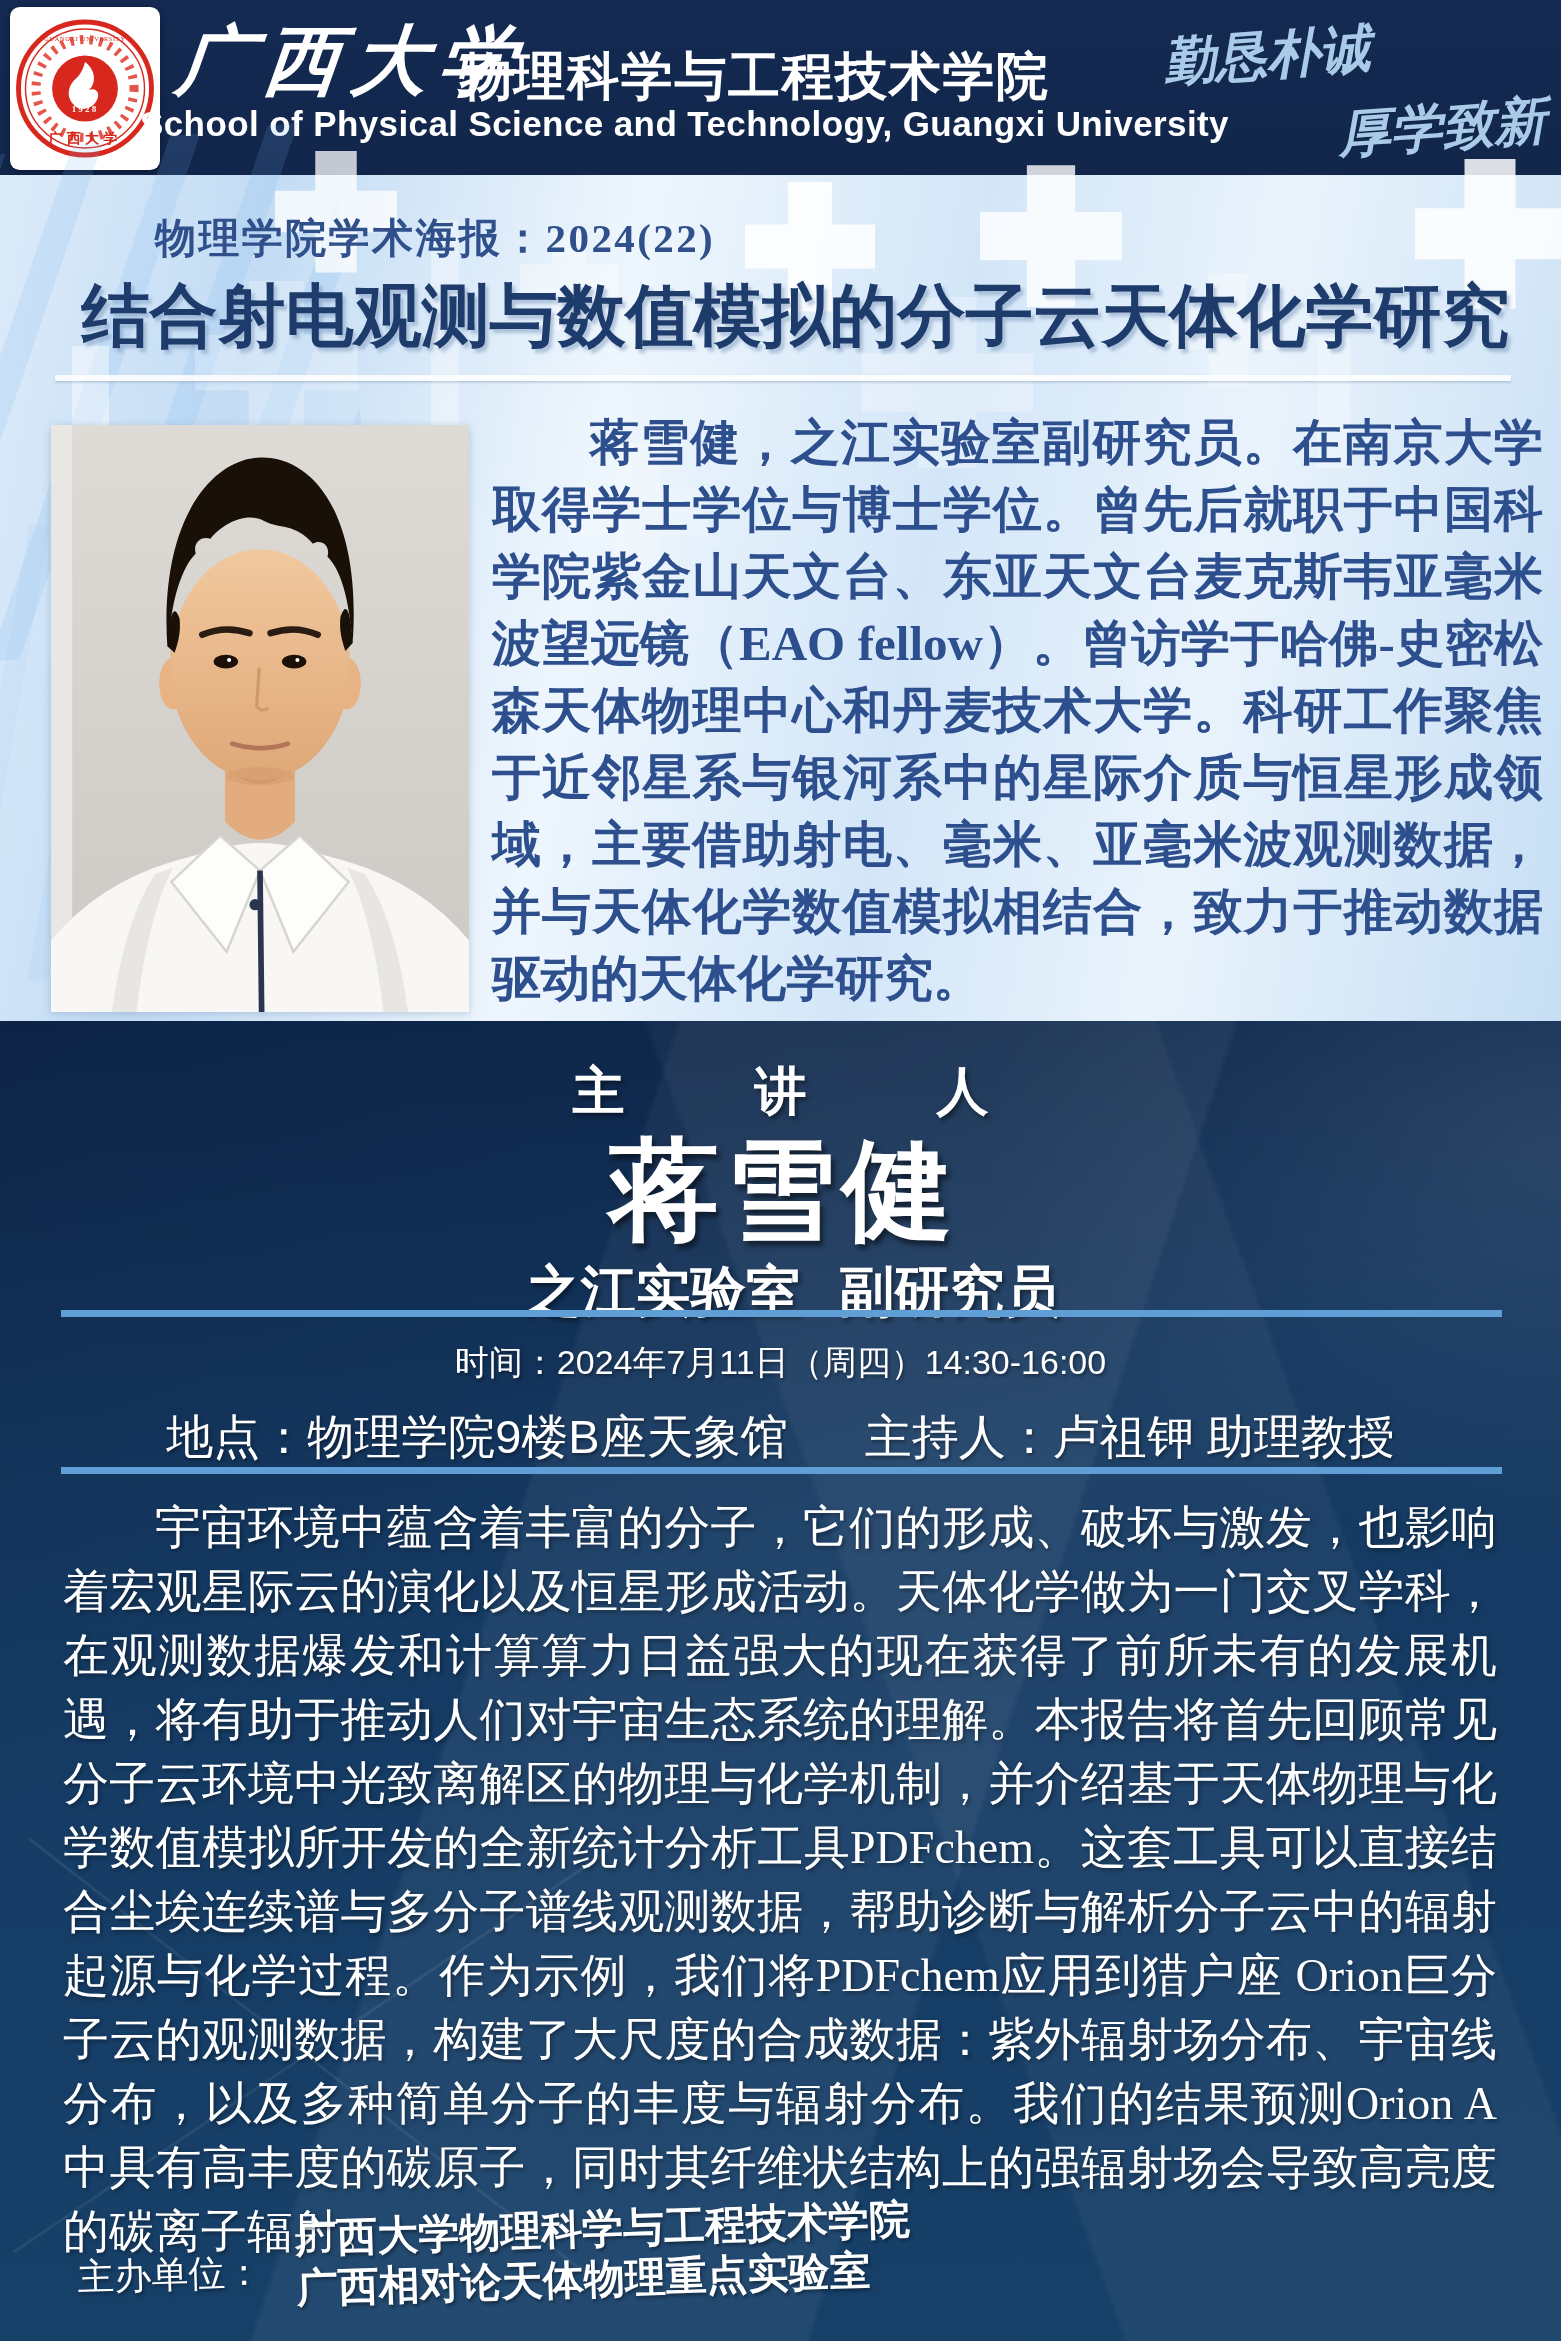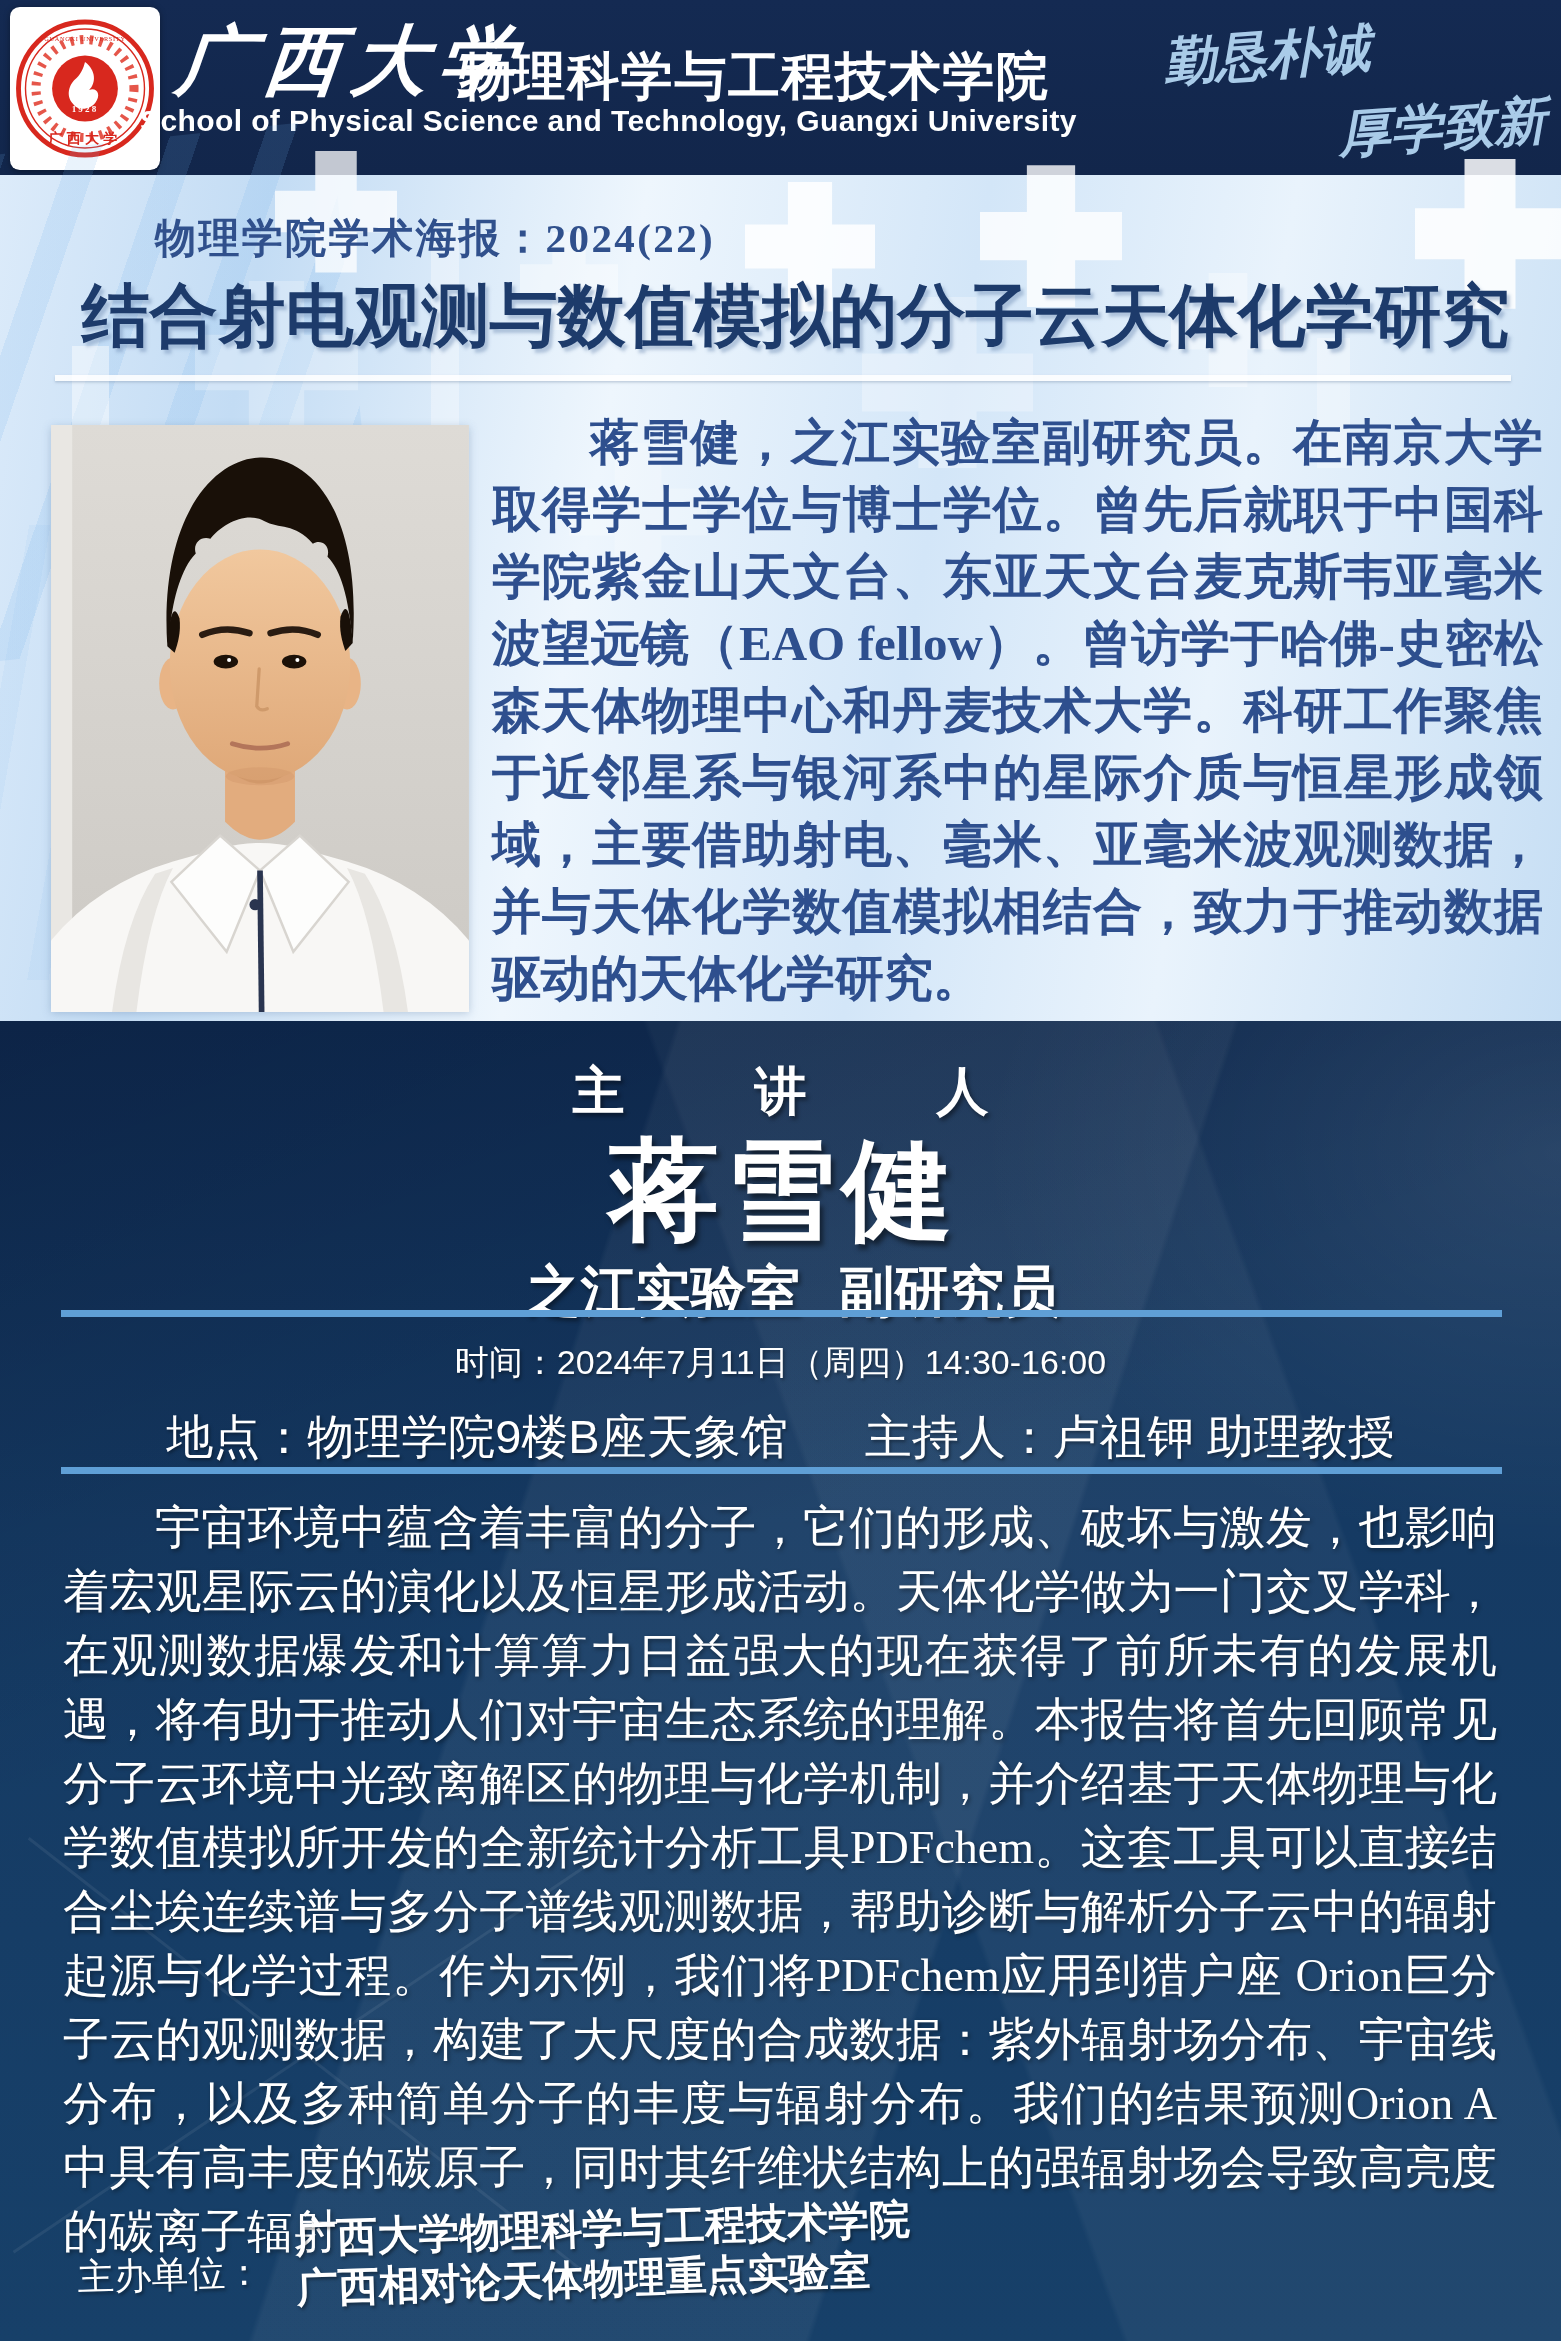--- a/index.html
+++ b/index.html
@@ -10,21 +10,21 @@
   .header{position:absolute;left:0;top:0;width:1561px;height:175px;
     background:linear-gradient(180deg,#142a52 0%,#12264b 100%);}
   .seal-card{position:absolute;left:9.8px;top:6.5px;width:150px;height:163px;
     background:#fff;border-radius:9.8px;box-shadow:0 1.6px 6.5px rgba(0,0,0,.35);
     display:flex;align-items:center;justify-content:center;}
   .uni-script{position:absolute;left:177px;top:11.4px;color:#fff;font-size:76px;
     font-style:italic;font-weight:700;letter-spacing:11.4px;transform:skewX(-6deg);
     font-family:"Liberation Serif","DejaVu Serif",serif;white-space:nowrap;}
   .school-cn{position:absolute;left:460px;top:42px;color:#fff;font-size:52px;
     font-weight:900;letter-spacing:1.6px;white-space:nowrap;}
-  .school-en{position:absolute;left:140px;top:104px;color:#fff;font-size:30px;
+  .school-en{position:absolute;left:140px;top:104px;color:#fff;font-size:35px;
     font-weight:600;letter-spacing:0.4px;white-space:nowrap;}
   .motto{position:absolute;color:#a9cbe8;font-size:52px;font-weight:700;
     font-style:italic;font-family:"Liberation Serif","DejaVu Serif",serif;
     white-space:nowrap;transform:rotate(-4deg);}
   .motto1{left:1163px;top:21px;}
   .motto2{left:1338px;top:93px;}
 
   
   .light{position:absolute;left:0;top:175px;width:1561px;height:846px;
     background:linear-gradient(100deg,#dcebfa 0%,#c3dcf4 16%,#eef6fd 38%,

